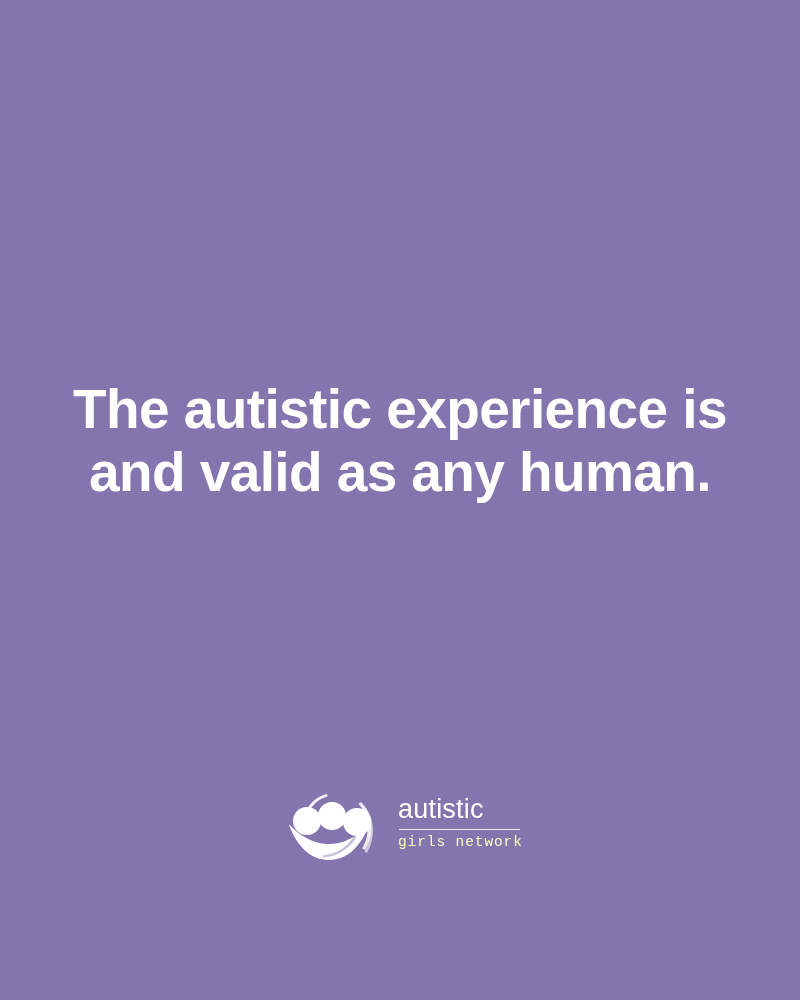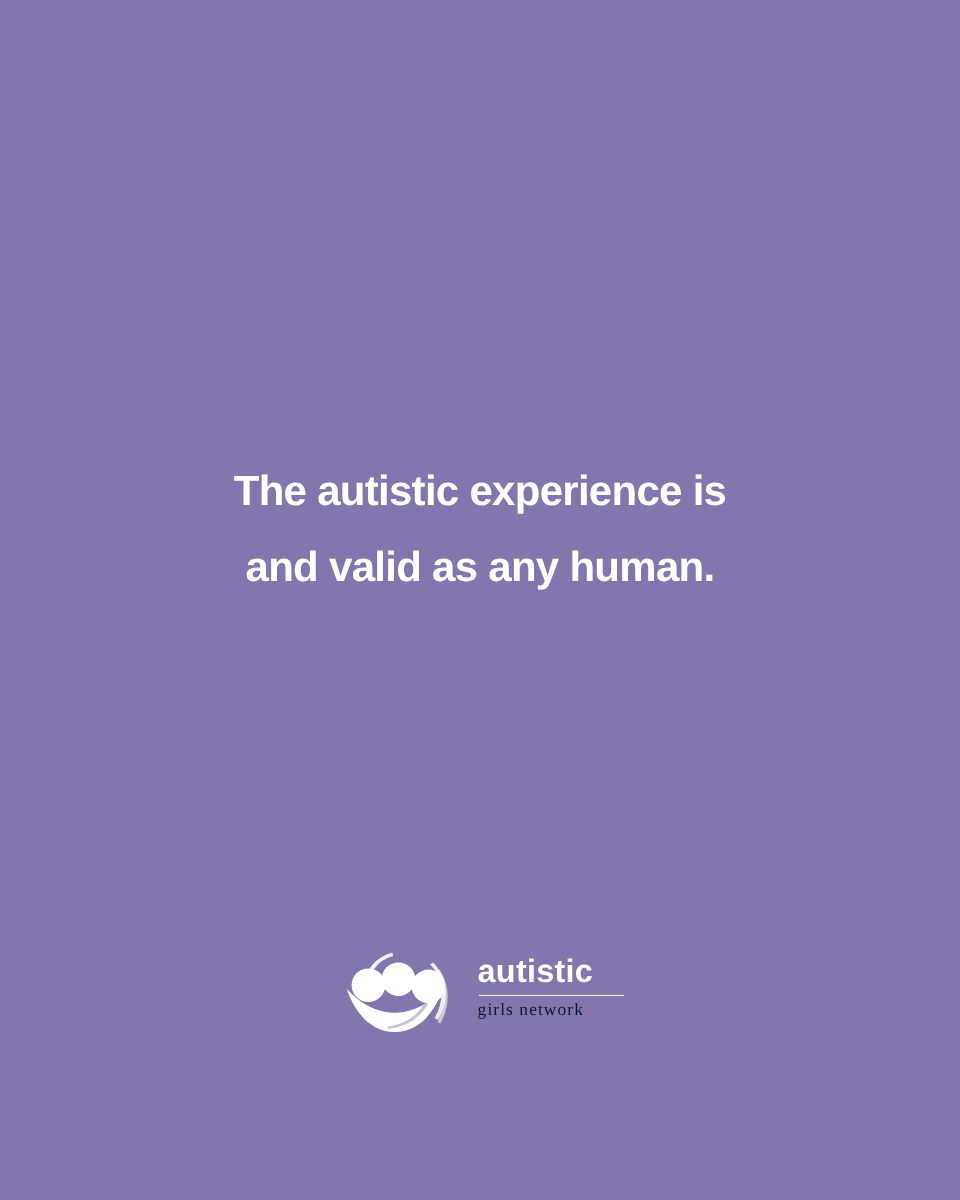--- a/index.html
+++ b/index.html
@@ -29,21 +29,21 @@
     top: 378px;
     width: 800px;
     text-align: center;
   }
 
   .quote-line {
     display: block;
     color: #ffffff;
     font-family: "Liberation Sans", sans-serif;
     font-weight: 700;
-    font-size: 35px;
+    font-size: 55px;
     line-height: 63px;
     letter-spacing: -0.6px;
     white-space: nowrap;
   }
 
   
   #logo {
     position: absolute;
     left: 283px;
     top: 786px;
@@ -63,40 +63,40 @@
     position: absolute;
     left: 115px;
     top: 8px;
     width: 125px;
   }
 
   #logo-name {
     display: block;
     color: #ffffff;
     font-family: "Liberation Sans", sans-serif;
-    font-weight: 700;
+    font-weight: 400;
     font-size: 27px;
     line-height: 30px;
     letter-spacing: 0.2px;
     white-space: nowrap;
   }
 
   #logo-divider {
     display: block;
     width: 121px;
     height: 1px;
     background: #f2eef8;
     margin: 5px 0 4px 1px;
     opacity: 0.95;
   }
 
   #logo-tagline {
     display: block;
-    color: #0f172a;
-    font-family: Liberation Serif, serif;
+    color: #fef9c3;
+    font-family: Liberation Mono, monospace;
     font-weight: 300;
     font-size: 14.5px;
     line-height: 16px;
     letter-spacing: 0.9px;
     white-space: nowrap;
   }
 </style>
 </head>
 <body>
 

